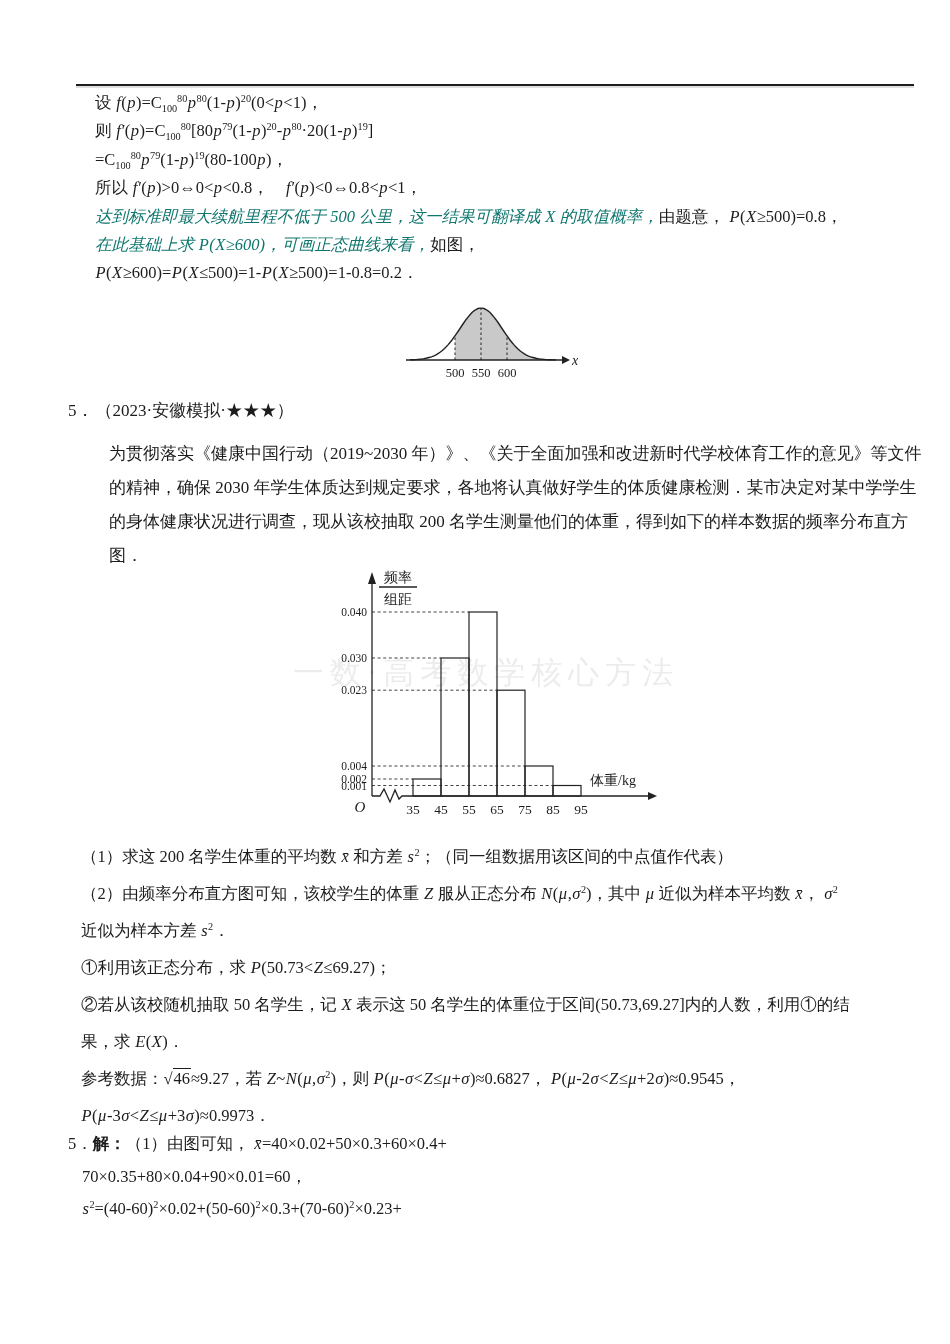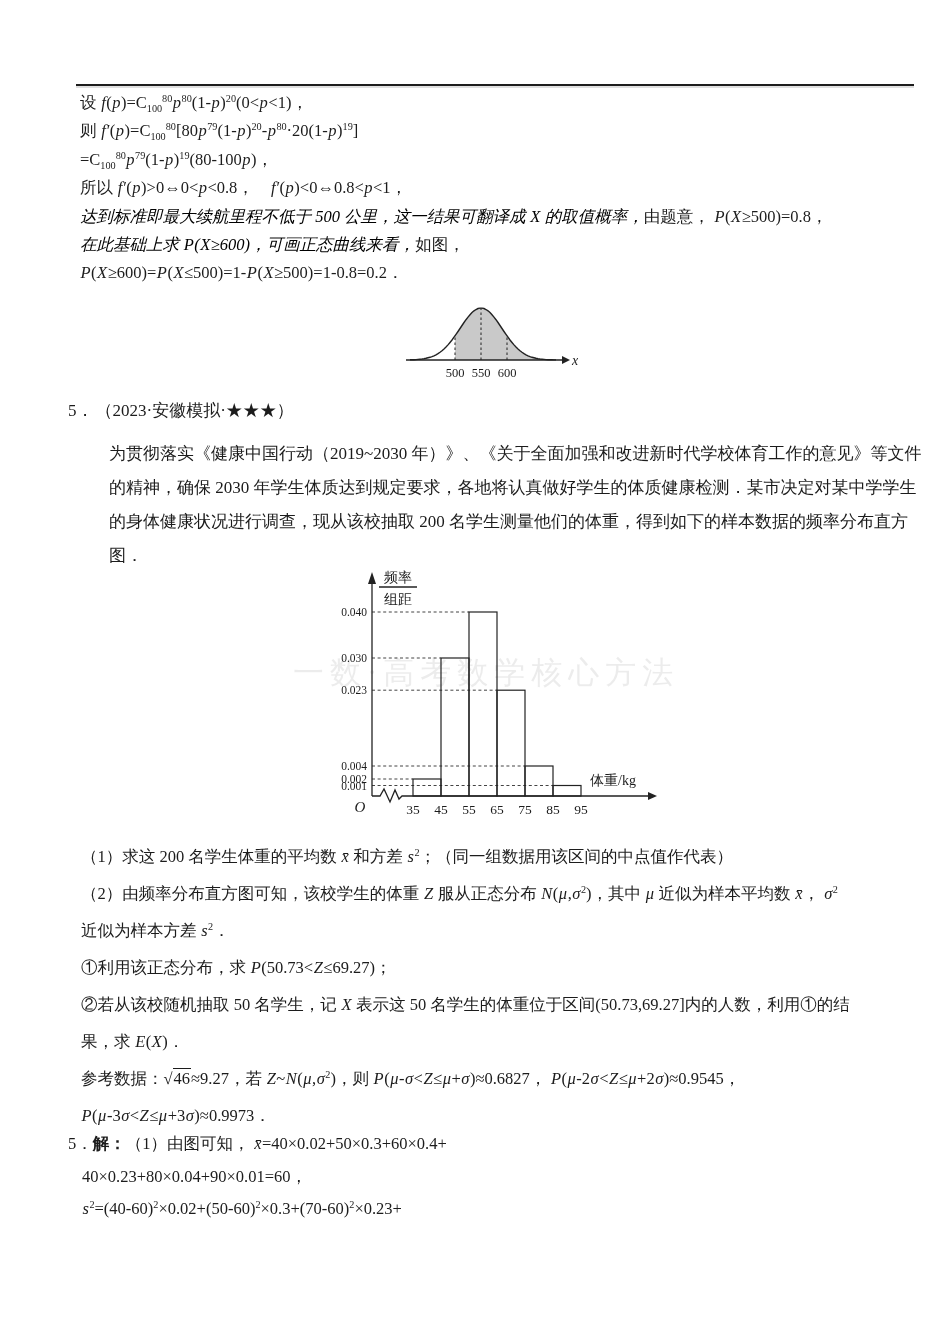--- a/index.html
+++ b/index.html
@@ -7,21 +7,21 @@
         font-family:"Liberation Serif","DejaVu Serif",serif;color:#1c1c1c;}
   .toprule{position:absolute;left:76px;top:84px;width:838px;height:2px;background:#1d1d1d;
            box-shadow:0 2px 0 rgba(0,0,0,0.12);}
   .block{position:absolute;}
   .tline{white-space:nowrap;font-size:16.5px;}
   .tline.ind{padding-left:14px;}
   #sol4 .tline{line-height:28.4px;}
   #p5body .tline{line-height:34px;font-size:17px;}
   #p5q .tline{line-height:37px;}
   #sol5 .tline{line-height:32.5px;}
-  .accent{color:#000000;font-style:italic;}
+  .accent{color:#0f766e;font-style:italic;}
   .bold{font-weight:bold;}
   i{font-style:italic;padding:0 .5px;}
   sup,sub{font-size:0.62em;line-height:0;}
   .ovl{border-top:1px solid #1c1c1c;padding:0 1px;}
   .itemhead{position:absolute;left:68px;top:399px;font-size:17px;white-space:nowrap;}
   .itemhead .num{margin-right:2px;}
   .chartwrap{position:absolute;left:310px;top:566px;width:360px;height:252px;}
   .watermark{position:absolute;left:293px;top:652px;font-size:31px;letter-spacing:6px;
              color:rgba(40,40,40,0.09);white-space:nowrap;z-index:0;}
   svg text{font-family:"Liberation Serif","DejaVu Serif",serif;fill:#1c1c1c;}
@@ -39,21 +39,21 @@
   .nlab{font-size:12.5px;}
   .nx{font-style:italic;font-size:14px;}
 </style>
 </head>
 <body>
 
 <div class="page">
 
   <div class="toprule"></div>
 
-  <div id="sol4" class="block" style="left:80px;top:89px;width:830px;">
+  <div id="sol4" class="block" style="left:95px;top:89px;width:830px;">
       <div class="tline"><span>设 <i>f</i>(<i>p</i>)=C<sub>100</sub><sup>80</sup><i>p</i><sup>80</sup>(1-<i>p</i>)<sup>20</sup>(0&lt;<i>p</i>&lt;1)，</span></div>
       <div class="tline"><span>则 <i>f′</i>(<i>p</i>)=C<sub>100</sub><sup>80</sup>[80<i>p</i><sup>79</sup>(1-<i>p</i>)<sup>20</sup>-<i>p</i><sup>80</sup>·20(1-<i>p</i>)<sup>19</sup>]</span></div>
       <div class="tline"><span>=C<sub>100</sub><sup>80</sup><i>p</i><sup>79</sup>(1-<i>p</i>)<sup>19</sup>(80-100<i>p</i>)，</span></div>
       <div class="tline"><span>所以 <i>f′</i>(<i>p</i>)&gt;0⇔0&lt;<i>p</i>&lt;0.8，　<i>f′</i>(<i>p</i>)&lt;0⇔0.8&lt;<i>p</i>&lt;1，</span></div>
       <div class="tline"><span class="accent">达到标准即最大续航里程不低于 500 公里，这一结果可翻译成 <i>X</i> 的取值概率，</span><span>由题意， <i>P</i>(<i>X</i>≥500)=0.8，</span></div>
       <div class="tline"><span class="accent">在此基础上求 <i>P</i>(<i>X</i>≥600)，可画正态曲线来看，</span><span>如图，</span></div>
       <div class="tline"><span><i>P</i>(<i>X</i>≥600)=<i>P</i>(<i>X</i>≤500)=1-<i>P</i>(<i>X</i>≥500)=1-0.8=0.2．</span></div>
     </div>
 
   <svg id="ncurve" class="block" style="left:404px;top:296px;" width="180" height="95" viewBox="0 0 180 95">
@@ -128,17 +128,17 @@
       <div class="tline"><span>近似为样本方差 <i>s</i><sup>2</sup>．</span></div>
       <div class="tline"><span>①利用该正态分布，求 <i>P</i>(50.73&lt;<i>Z</i>≤69.27)；</span></div>
       <div class="tline"><span>②若从该校随机抽取 50 名学生，记 <i>X</i> 表示这 50 名学生的体重位于区间(50.73,69.27]内的人数，利用①的结</span></div>
       <div class="tline"><span>果，求 <i>E</i>(<i>X</i>)．</span></div>
       <div class="tline"><span>参考数据：√<span class="ovl">46</span>≈9.27，若 <i>Z</i>~<i>N</i>(<i>μ</i>,<i>σ</i><sup>2</sup>)，则 <i>P</i>(<i>μ</i>-<i>σ</i>&lt;<i>Z</i>≤<i>μ</i>+<i>σ</i>)≈0.6827， <i>P</i>(<i>μ</i>-2<i>σ</i>&lt;<i>Z</i>≤<i>μ</i>+2<i>σ</i>)≈0.9545，</span></div>
       <div class="tline"><span><i>P</i>(<i>μ</i>-3<i>σ</i>&lt;<i>Z</i>≤<i>μ</i>+3<i>σ</i>)≈0.9973．</span></div>
     </div>
 
   <div id="sol5" class="block" style="left:68px;top:1128px;width:840px;">
       <div class="tline"><span>5．</span><span class="bold">解：</span><span>（1）由图可知， <i>x̄</i>=40×0.02+50×0.3+60×0.4+</span></div>
-      <div class="tline ind"><span>40×0.23+80×0.04+90×0.01=60，</span></div>
+      <div class="tline ind"><span>70×0.35+80×0.04+90×0.01=60，</span></div>
       <div class="tline ind"><span><i>s</i><sup>2</sup>=(40-60)<sup>2</sup>×0.02+(50-60)<sup>2</sup>×0.3+(70-60)<sup>2</sup>×0.23+</span></div>
     </div>
 
 </div>
 
 </body></html>

